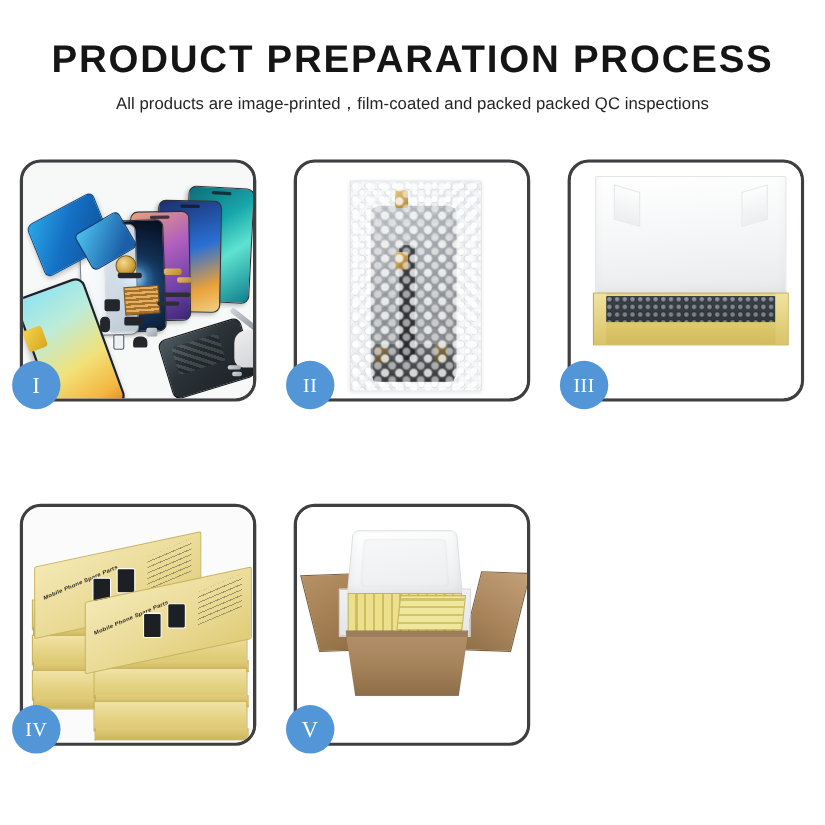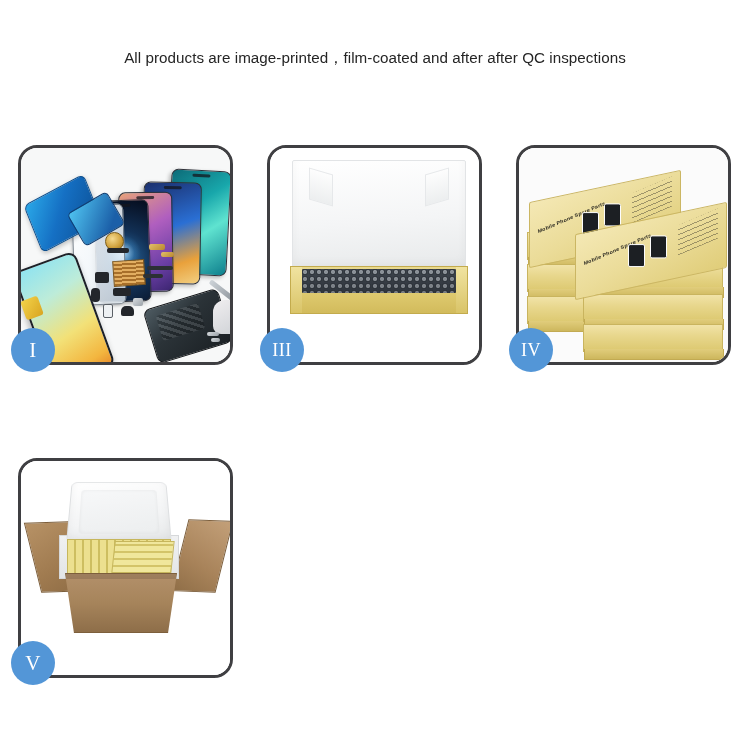--- a/index.html
+++ b/index.html
@@ -486,21 +486,22 @@
     width: 13px; height: 15px;
     background: rgba(120,98,64,0.45);
     border-radius: 1px;
     z-index: 4;
   }
 </style>
 </head>
 <body>
 
 <div class="header">
-  <div class="subtitle">All products are image-printed，film-coated and after after QC inspections</div>
+  <div class="title">PRODUCT PREPARATION PROCESS</div>
+  <div class="subtitle">All products are image-printed，film-coated and packed packed QC inspections</div>
 </div>
 
 <div class="grid">
 
   <div class="panel">
     <div class="panel-inner p1">
       <div class="pf pf1">
           <span class="notch"></span>
         </div>
       <div class="pf pf2">
@@ -535,20 +536,35 @@
       <div class="yellow-wedge"></div>
       <div class="housing"></div>
       <div class="tool"></div>
       <div class="hand"></div>
       <div class="part silver" style="left:186px;top:184px;width:12px;height:4px;border-radius:2px;"></div>
       <div class="part silver" style="left:190px;top:190px;width:9px;height:4px;border-radius:2px;"></div>
     </div>
     <div class="badge">I</div>
   </div>
 
+  <div class="panel">
+    <div class="panel-inner p2">
+      <div class="bag">
+        <div class="bag-item"></div>
+        <div class="bag-flex"></div>
+        <div class="bag-conn" style="left:40px;top:8px;"></div>
+        <div class="bag-conn" style="left:40px;top:64px;"></div>
+        <div class="bag-conn" style="left:22px;top:150px;"></div>
+        <div class="bag-conn" style="left:76px;top:148px;"></div>
+        <div class="bag-bottom"></div>
+        <div class="bubble-overlay"></div>
+      </div>
+    </div>
+    <div class="badge wide">II</div>
+  </div>
 
   <div class="panel">
     <div class="panel-inner p3">
       <div class="lid3">
         <div class="lid3-flapL"></div>
         <div class="lid3-flapR"></div>
       </div>
       <div class="tray3">
         <div class="tray3-inner"></div>
         <div class="tray3-lipL"></div>

